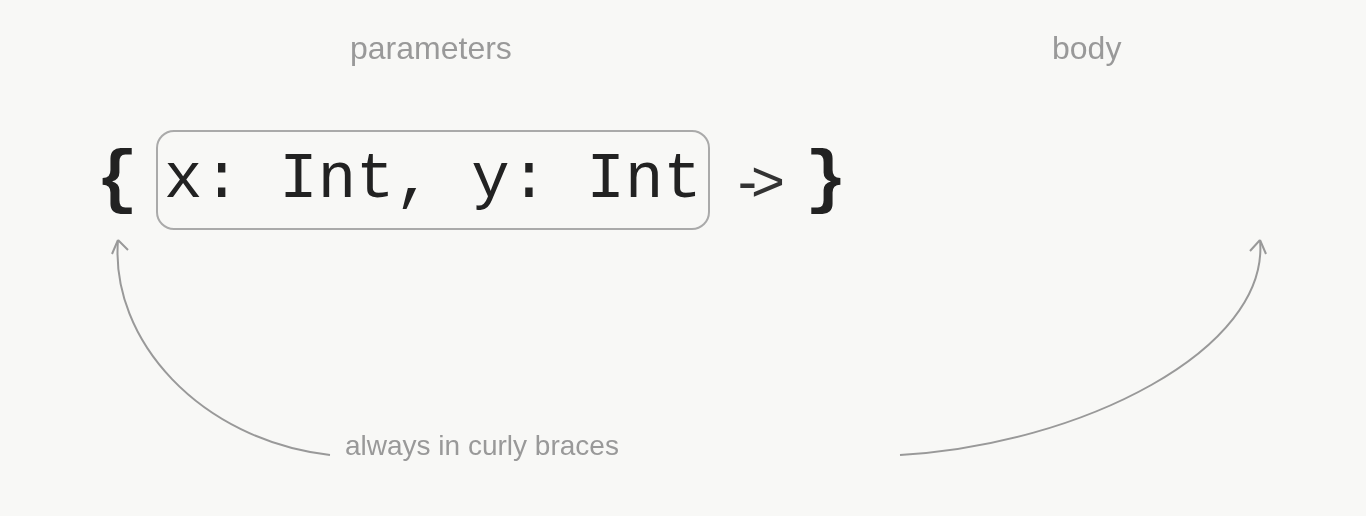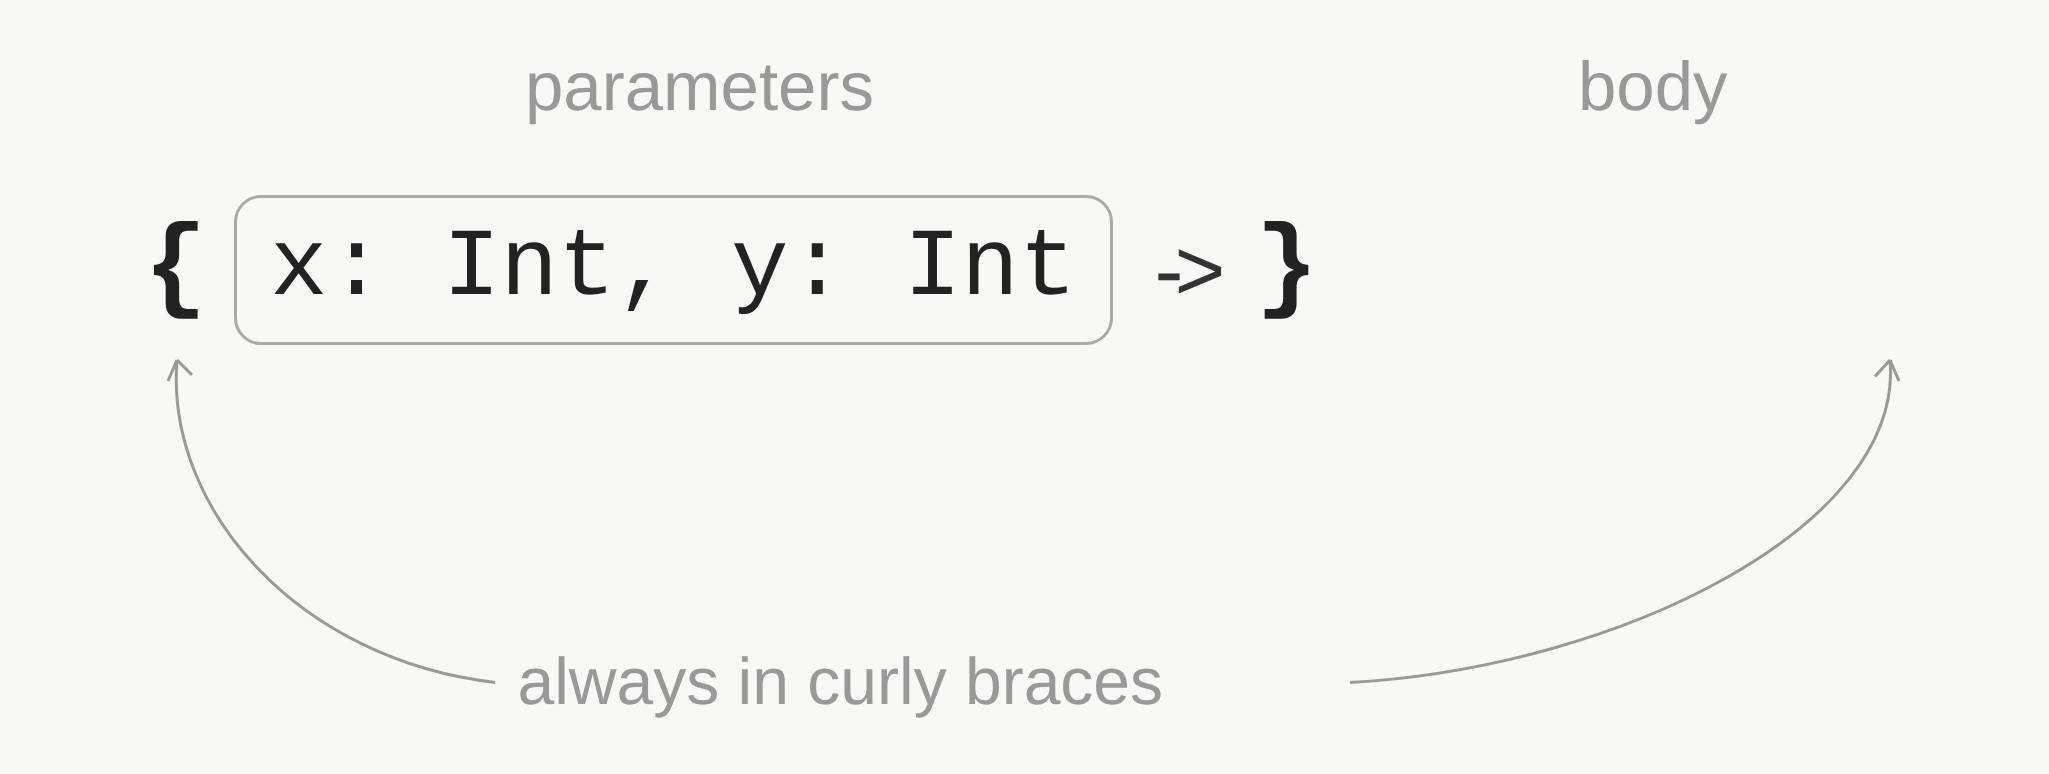--- a/index.html
+++ b/index.html
@@ -11,57 +11,57 @@
       width: 1366px;
       height: 516px;
       background: #f8f8f6;
       font-family: "Helvetica Neue", Helvetica, Arial, sans-serif;
       position: relative;
       overflow: hidden;
     }
     .label {
       position: absolute;
       color: #999;
-      font-size: 46px;
+      font-size: 32px;
       font-weight: 300;
     }
     .label-parameters {
       left: 350px;
       top: 30px;
     }
     .label-body {
       left: 1028px;
       top: 30px;
       margin-left: 24px;
     }
     .label-braces {
       left: 345px;
       top: 430px;
-      font-size: 44px;
+      font-size: 28px;
     }
     .code-line {
       position: absolute;
       top: 130px;
       left: 88px;
       right: 88px;
       display: flex;
       align-items: center;
       font-family: "Courier New", Courier, monospace;
       font-size: 64px;
       color: #222;
     }
     .brace {
       font-weight: bold;
       font-size: 70px;
       padding: 0 8px;
     }
     .box {
       border: 2px solid #aaa;
       border-radius: 18px;
-      padding: 12px 22px;
+      padding: 12px 6px;
       margin: 0 10px;
       white-space: pre;
     }
     .arrow {
       padding: 0 18px;
       font-family: "Helvetica Neue", Arial, sans-serif;
       font-size: 58px;
       letter-spacing: -6px;
       color: #333;
     }

